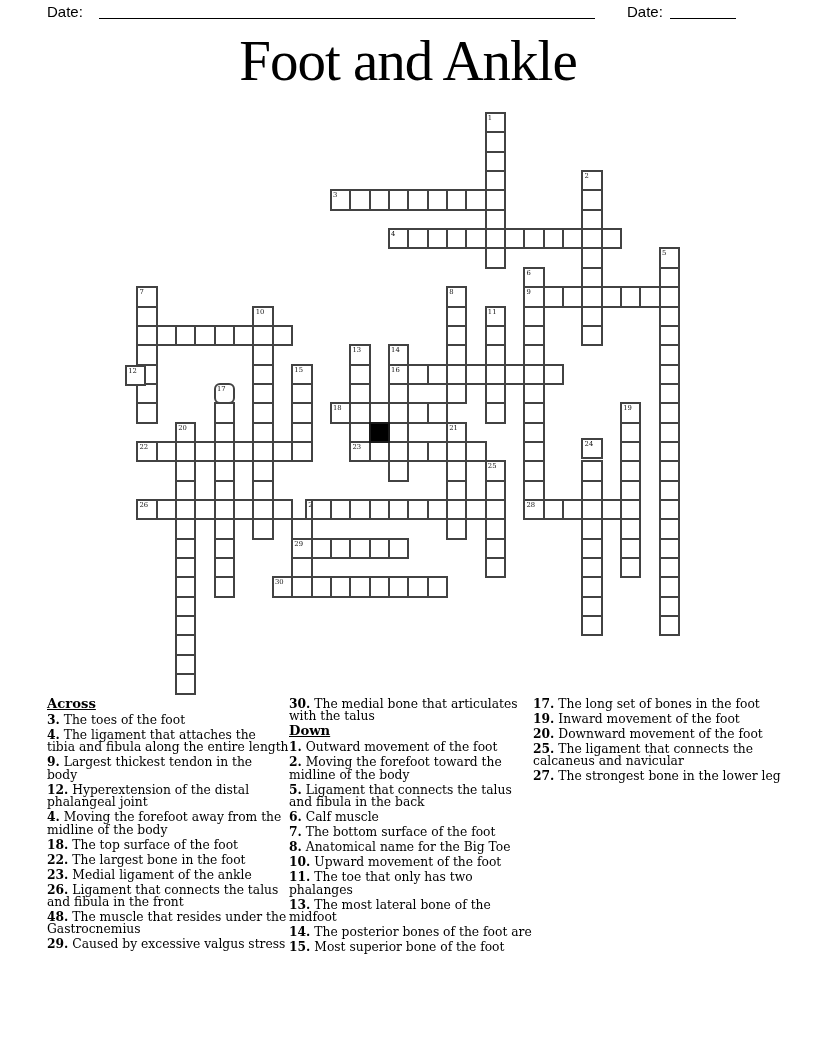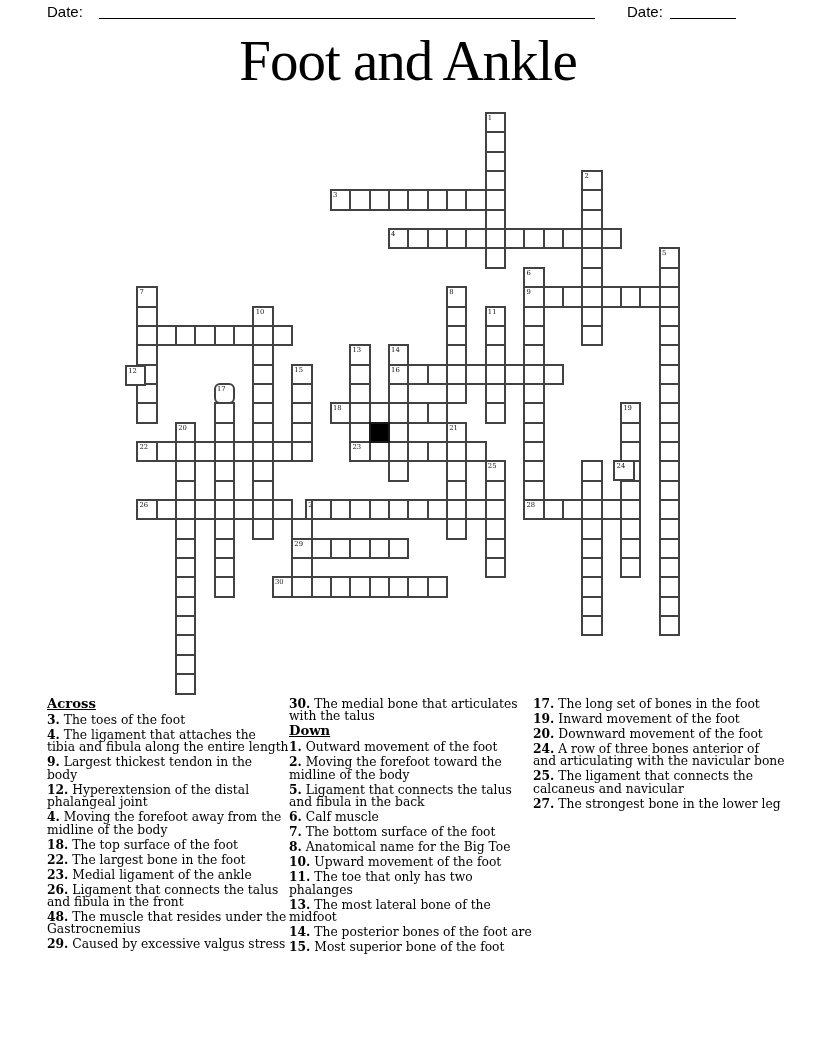--- a/index.html
+++ b/index.html
@@ -280,21 +280,21 @@
       <span class="cnum">22</span>
     </div>
     <div class="cell" style="left: 38.7px; top: 328.95px;"></div>
     <div class="cell" style="left: 77.4px; top: 328.95px;"></div>
     <div class="cell" style="left: 116.1px; top: 328.95px;"></div>
     <div class="cell" style="left: 154.8px; top: 328.95px;"></div>
     <div class="cell" style="left: 251.55px; top: 328.95px;"></div>
     <div class="cell" style="left: 290.25px; top: 328.95px;"></div>
     <div class="cell" style="left: 309.6px; top: 328.95px;"></div>
     <div class="cell" style="left: 348.3px; top: 328.95px;"></div>
-    <div class="cell" style="left: 464.4px; top: 348px; margin-left: 32px;">
+    <div class="cell" style="left: 464.4px; top: 326px;">
       <span class="cnum">24</span>
     </div>
     <div class="cell" style="left: 464.4px; top: 348.3px;"></div>
     <div class="cell" style="left: 464.4px; top: 367.65px;"></div>
     <div class="cell" style="left: 464.4px; top: 387px;"></div>
     <div class="cell" style="left: 464.4px; top: 406.35px;"></div>
     <div class="cell" style="left: 464.4px; top: 425.7px;"></div>
     <div class="cell" style="left: 464.4px; top: 445.05px;"></div>
     <div class="cell" style="left: 464.4px; top: 464.4px;"></div>
     <div class="cell" style="left: 464.4px; top: 483.75px;"></div>
@@ -396,19 +396,17 @@
 midfoot</p>
       <p class="clue"><b>14.</b> The posterior bones of the foot are</p>
       <p class="clue"><b>15.</b> Most superior bone of the foot</p>
     </div>
 </div>
 <div class="clue-col" style="left:533px;">
   <div>
       <p class="clue"><b>17.</b> The long set of bones in the foot</p>
       <p class="clue"><b>19.</b> Inward movement of the foot</p>
       <p class="clue"><b>20.</b> Downward movement of the foot</p>
-      <p class="clue"><b>24.</b> A row of three bones anterior of
-and articulating with the navicular bone</p>
       <p class="clue"><b>25.</b> The ligament that connects the
 calcaneus and navicular</p>
       <p class="clue"><b>27.</b> The strongest bone in the lower leg</p>
     </div>
 </div>
 
 </body></html>

